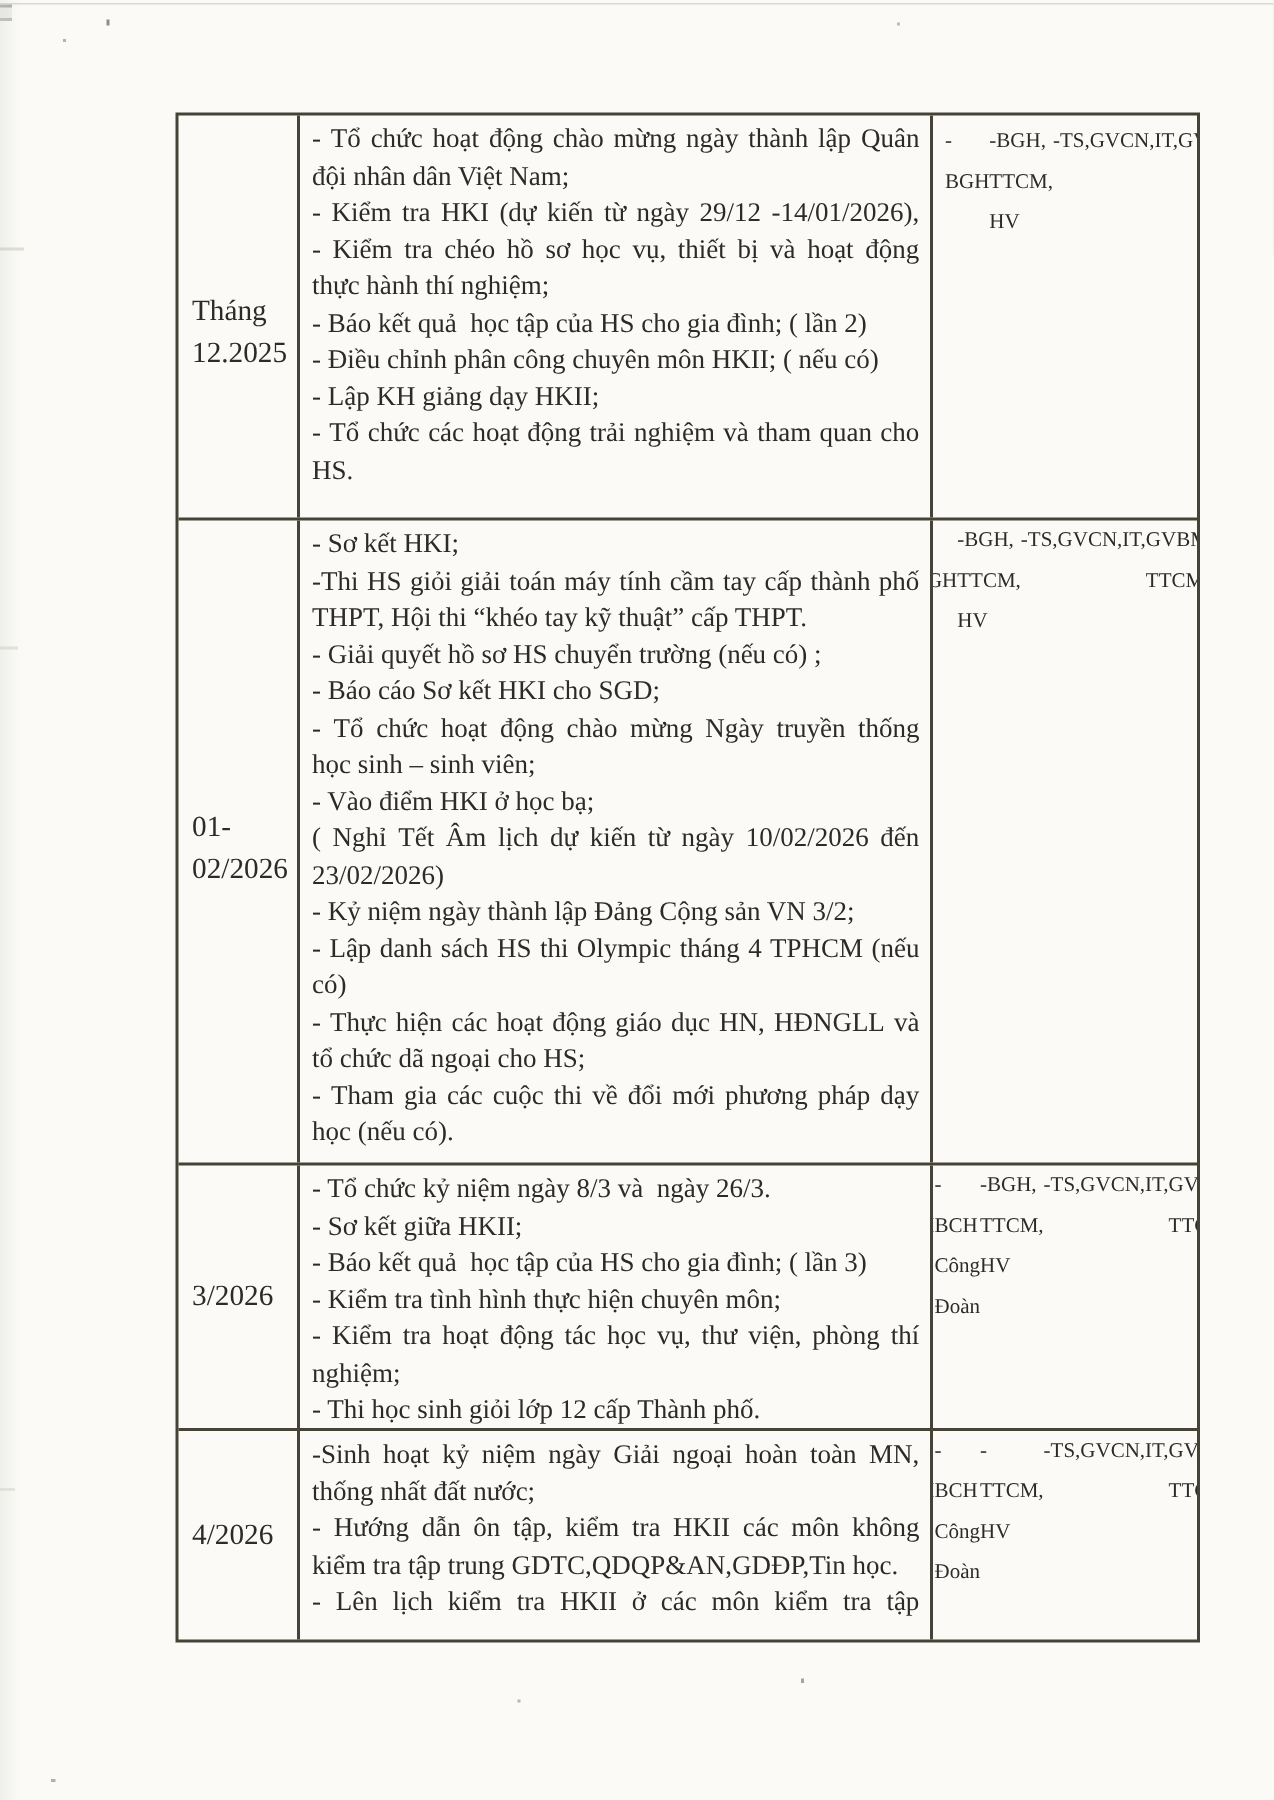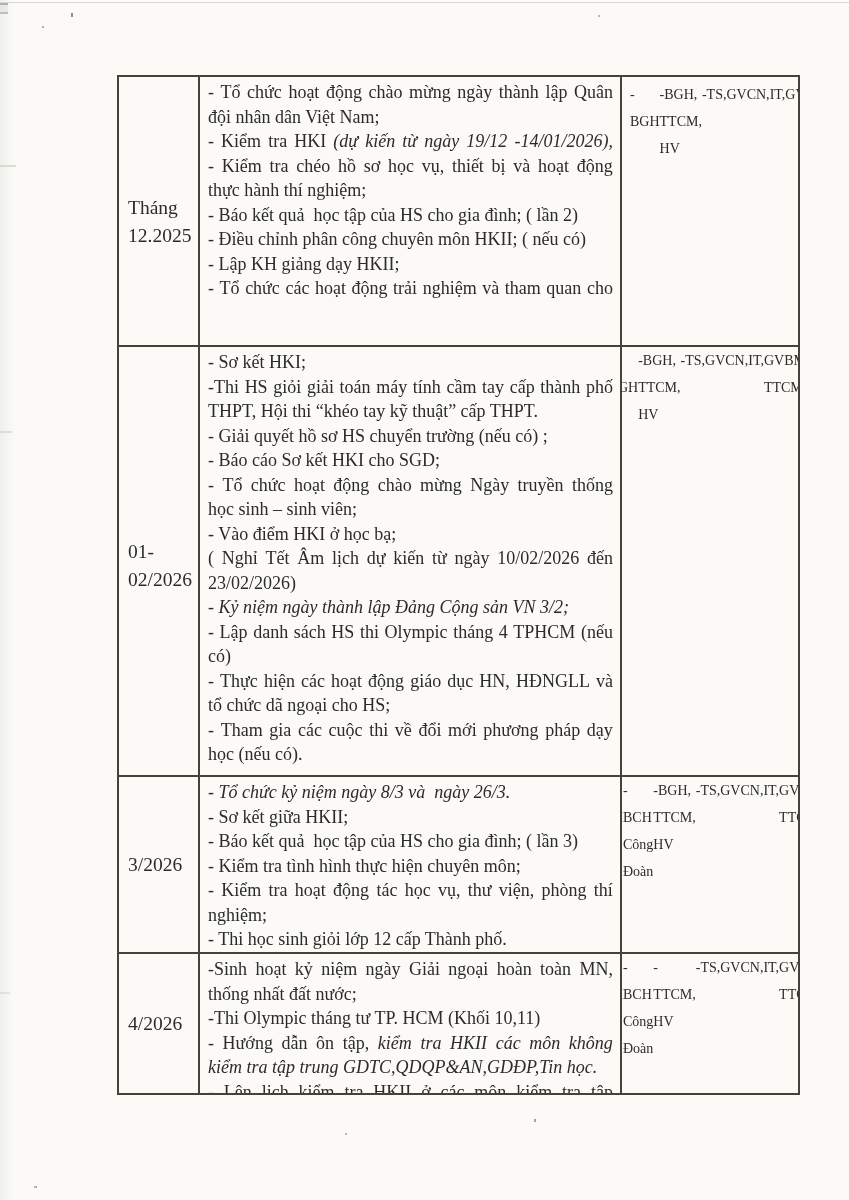--- a/index.html
+++ b/index.html
@@ -33,21 +33,21 @@
   .c-act .line{line-height:24.5px;min-height:24.5px;}
   .c-resp{
     width:176px;display:flex;justify-content:center;
     padding:0 10px 0 8px;font-size:14px;
   }
   .c-resp.top{justify-content:flex-start;padding-top:4px;}
   .c-resp .line{line-height:27px;min-height:27px;}
   .line{white-space:pre-wrap;text-align:left;}
   .line.stretch{display:flex;justify-content:space-between;white-space:normal;}
   .line.stretch span{white-space:pre;}
-  .it{font-style:italic;text-align:center;}
+  .it{text-align:center;}
   
   .artifact{position:absolute;pointer-events:none;}
   .a-topline{left:0;top:2px;width:849px;height:1px;background:#cfcfca;opacity:.8;}
   .a-notch{left:0;top:3px;width:8px;height:11px;background:#eceded;border-top:2px solid #a9aaa6;border-bottom:2px solid #b9bab5;box-sizing:border-box;}
   .a-leftstrip{left:0;top:0;width:14px;height:1200px;background:linear-gradient(90deg,rgba(208,214,203,.28),rgba(208,214,203,0));}
   .a-streak1{left:0;top:165px;width:16px;height:2px;background:rgba(178,192,174,.45);}
   .a-streak2{left:0;top:431px;width:12px;height:2px;background:rgba(185,196,182,.4);}
   .a-streak3{left:0;top:992px;width:10px;height:2px;background:rgba(190,198,186,.35);}
   .a-speck1{left:71px;top:13px;width:2px;height:4px;background:#8f8f89;}
   .a-speck2{left:42px;top:26px;width:2px;height:2px;background:#b3b3ad;}
@@ -96,21 +96,21 @@
           <div class="line"><span>đội nhân dân Việt Nam;</span></div>
           <div class="line stretch">
             <span>-</span>
             <span>Kiểm</span>
             <span>tra</span>
             <span>HKI</span>
             <span class="it">(dự</span>
             <span class="it">kiến</span>
             <span class="it">từ</span>
             <span class="it">ngày</span>
-            <span class="it">19/12</span>
+            <span class="it">29/12</span>
             <span class="it">-14/01/2026),</span>
           </div>
           <div class="line stretch">
             <span>-</span>
             <span>Kiểm</span>
             <span>tra</span>
             <span>chéo</span>
             <span>hồ</span>
             <span>sơ</span>
             <span>học</span>
@@ -132,20 +132,21 @@
             <span>các</span>
             <span>hoạt</span>
             <span>động</span>
             <span>trải</span>
             <span>nghiệm</span>
             <span>và</span>
             <span>tham</span>
             <span>quan</span>
             <span>cho</span>
           </div>
+          <div class="line"><span>HS.</span></div>
         </div>
         <div class="cell c-resp top">
           <div class="line"><span>-BGH</span></div>
           <div class="line"><span>-BGH, TTCM, HV</span></div>
           <div class="line stretch">
             <span>-TS,</span>
             <span>GVCN,</span>
             <span>IT,</span>
           </div>
           <div class="line"><span>GVBM</span></div>
@@ -308,21 +309,20 @@
             <span>kỷ</span>
             <span>niệm</span>
             <span>ngày</span>
             <span>Giải</span>
             <span>ngoại</span>
             <span>hoàn</span>
             <span>toàn</span>
             <span>MN,</span>
           </div>
           <div class="line"><span>thống nhất đất nước;</span></div>
-          <div class="line"><span>-Thi Olympic tháng tư TP. HCM (Khối 10,11)</span></div>
           <div class="line stretch">
             <span>-</span>
             <span>Hướng</span>
             <span>dẫn</span>
             <span>ôn</span>
             <span>tập,</span>
             <span class="it">kiểm</span>
             <span class="it">tra</span>
             <span class="it">HKII</span>
             <span class="it">các</span>

